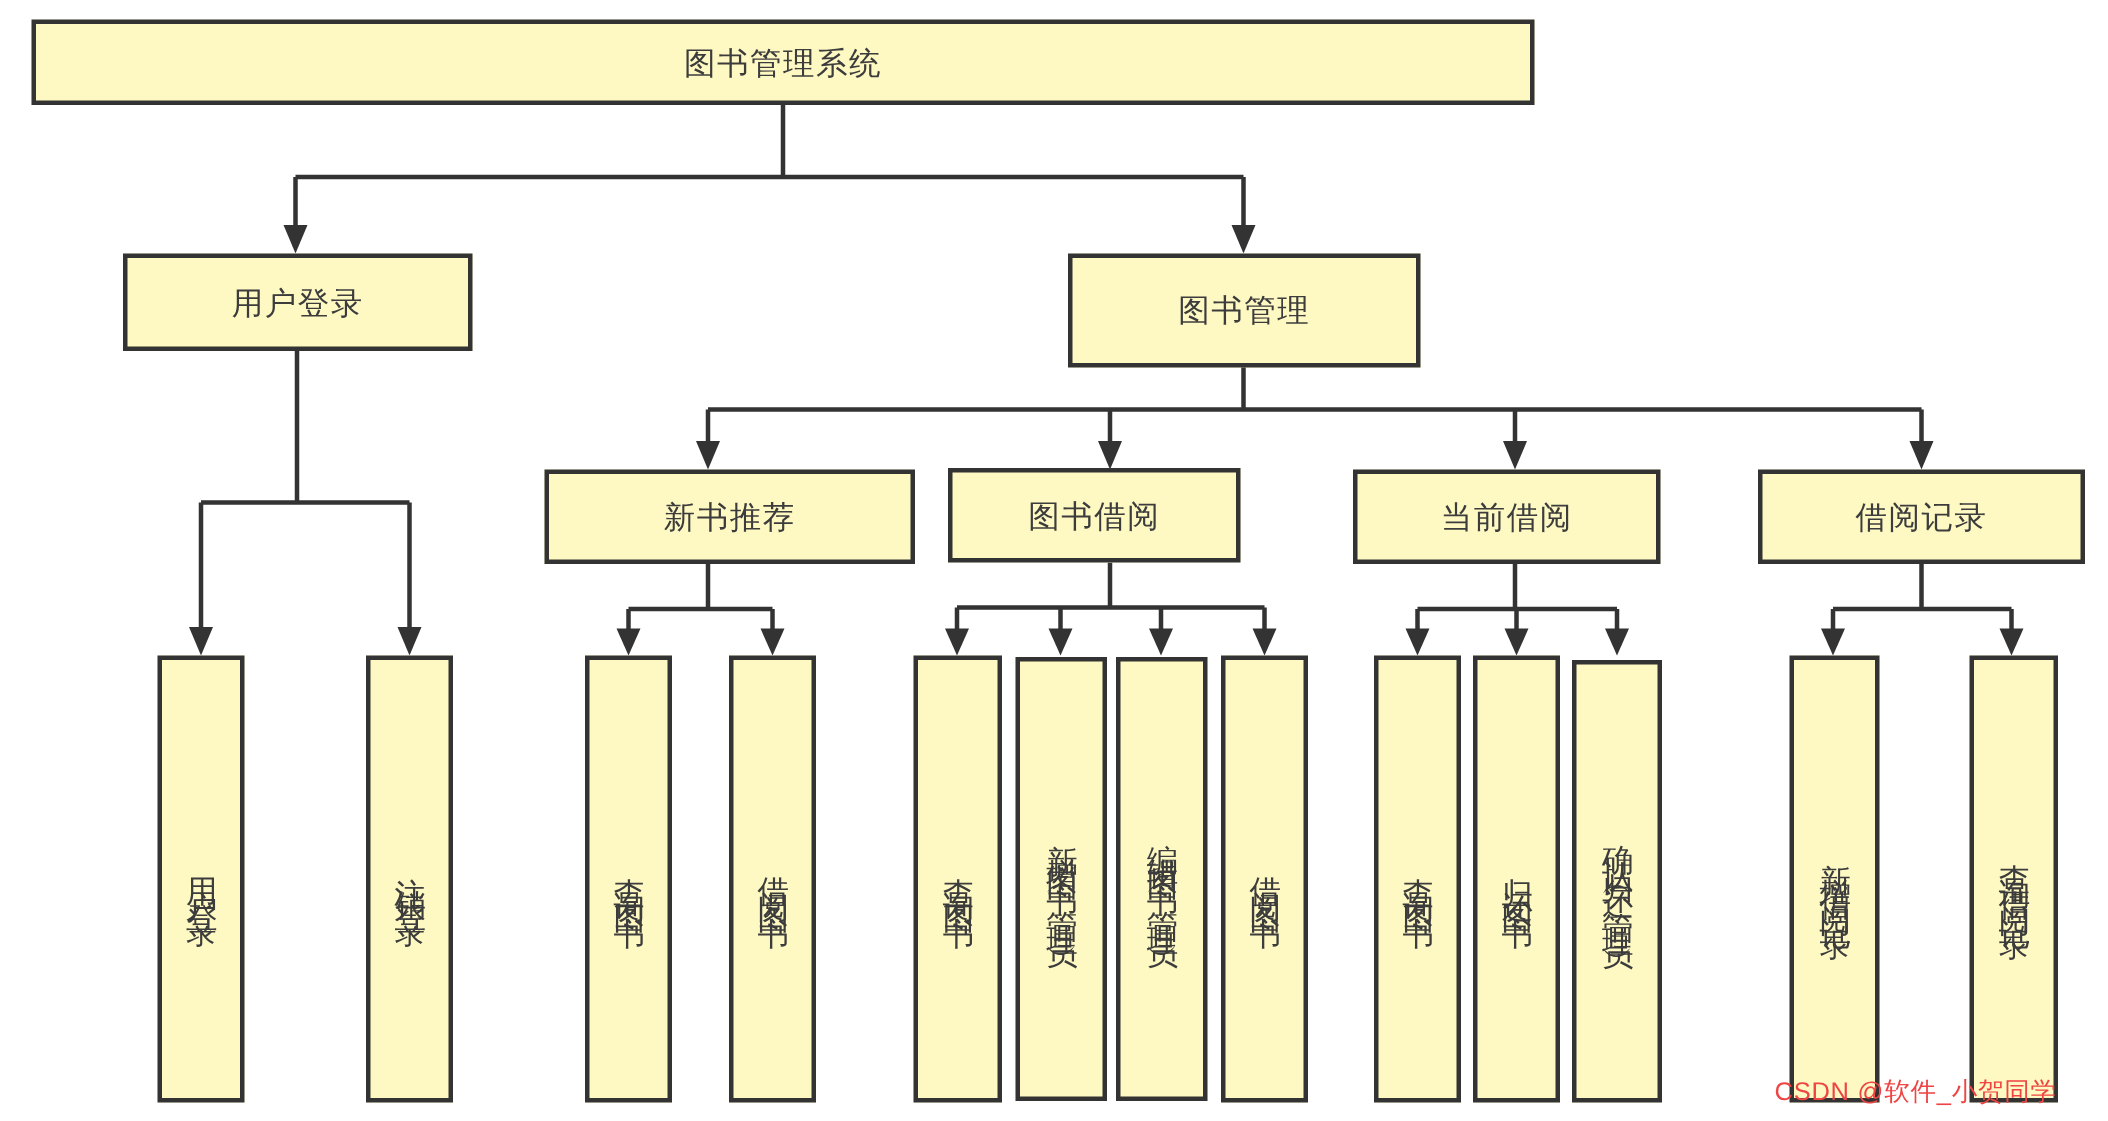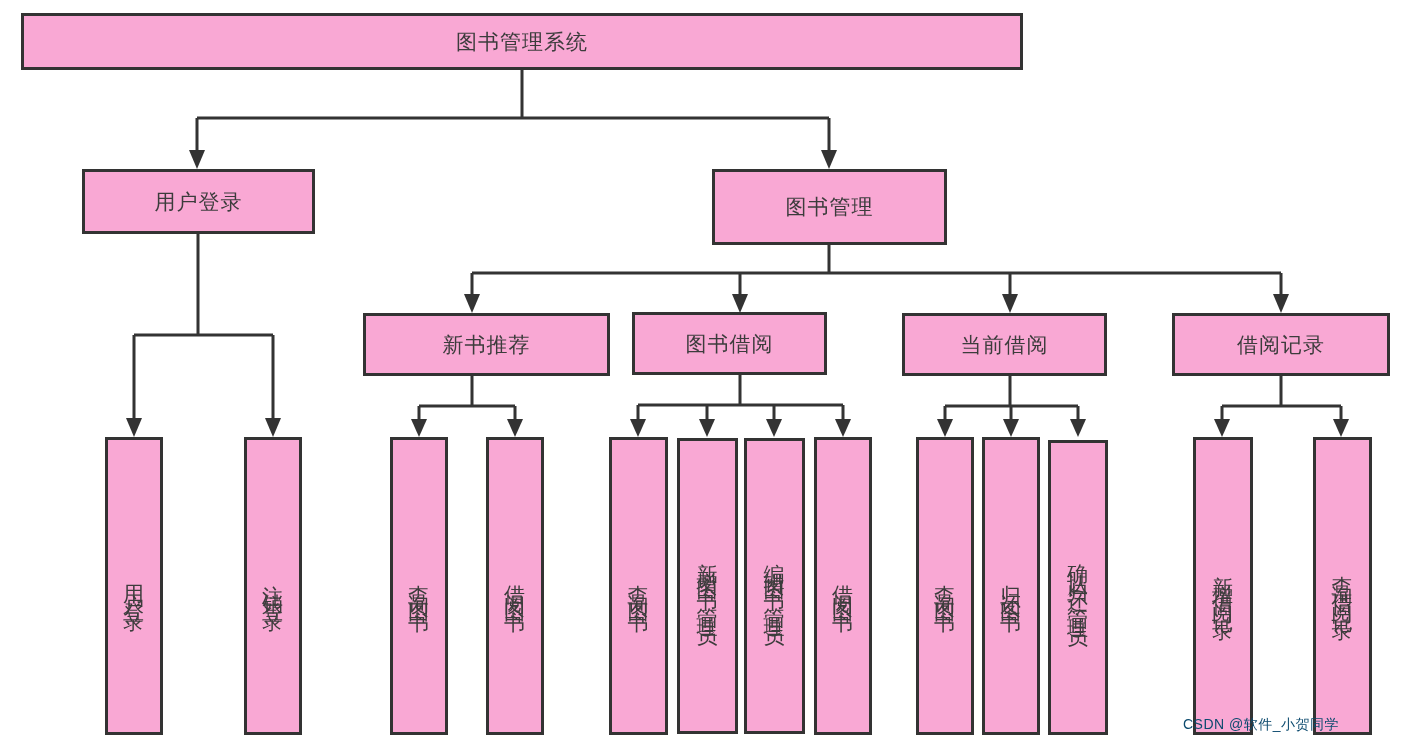--- a/index.html
+++ b/index.html
@@ -7,42 +7,42 @@
     position:relative;
     width:1405px;height:747px;
     background:#ffffff;
     font-family:"Liberation Sans","DejaVu Sans",sans-serif;
     overflow:hidden;
   }
   .connectors{position:absolute;left:0;top:0;pointer-events:none;}
   .node{
     position:absolute;
     box-sizing:border-box;
-    background:#f9a8d4;
+    background:#fef9c3;
     border:3px solid #333333;
     display:flex;align-items:center;justify-content:center;
     color:#3c3c3c;
   }
   .h .lbl{
     font-size:21px;
     letter-spacing:1px;
     white-space:nowrap;
   }
   .v .lbl{
     writing-mode:vertical-rl;
     text-orientation:mixed;
     font-size:21px;
     letter-spacing:9px;
     line-height:1;
   }
   .watermark{
     position:absolute;
     left:1183px;top:716px;
-    font-size:14px;
-    color:#0c4a6e;
+    font-size:17px;
+    color:#ef4444;
     letter-spacing:0.5px;
     white-space:nowrap;
     z-index:5;
   }
 </style>
 </head>
 <body>
 
 <div class="canvas">
 

